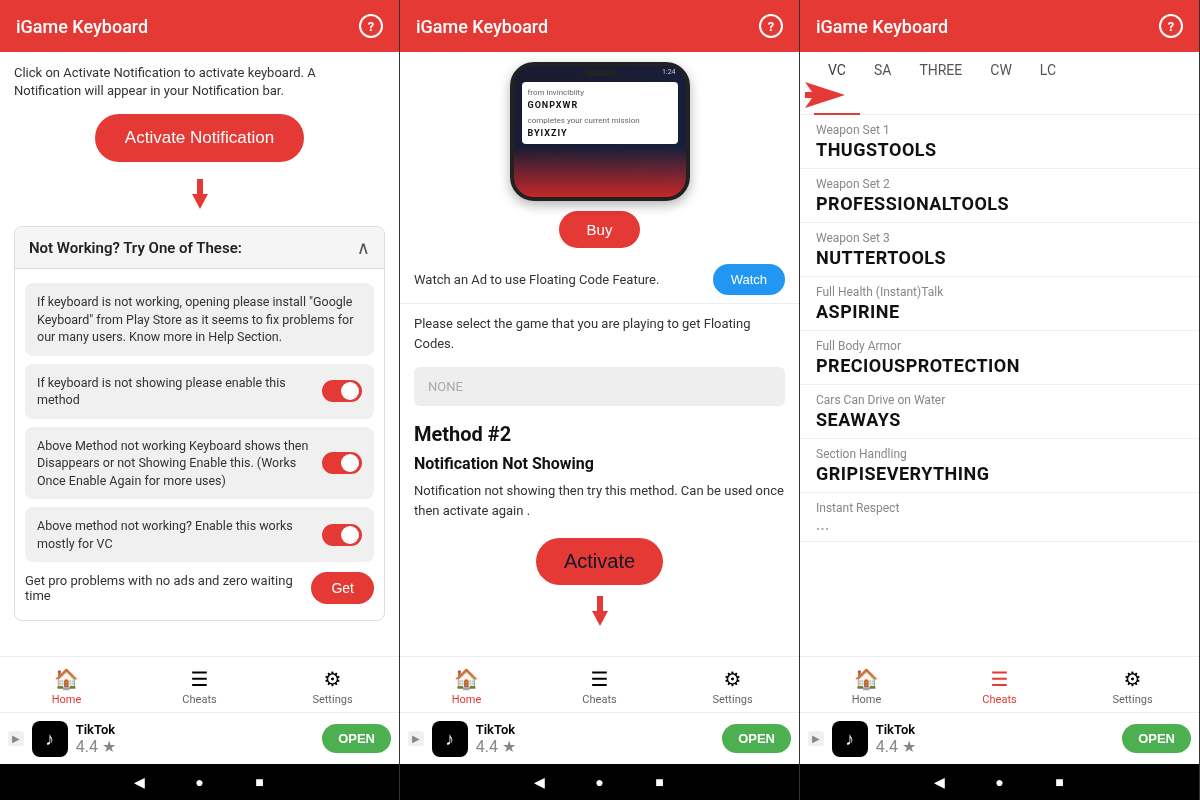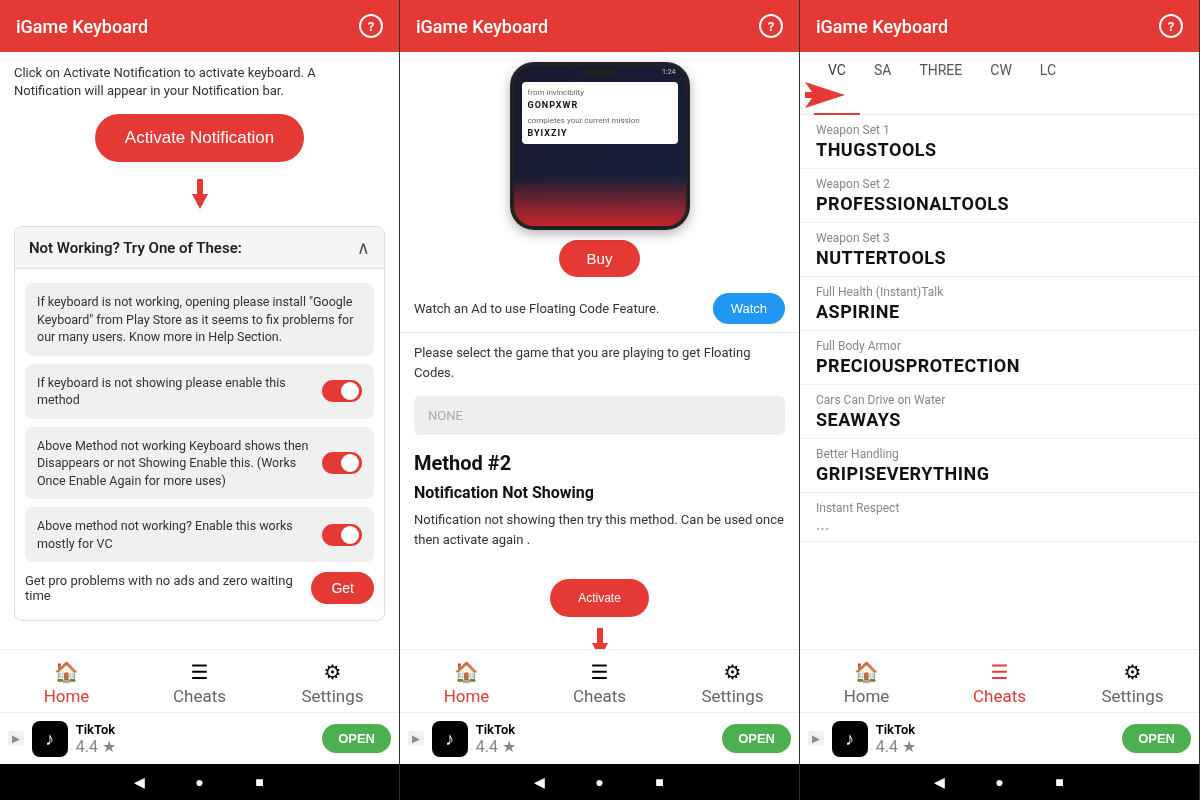--- a/index.html
+++ b/index.html
@@ -209,21 +209,21 @@
       flex-direction: column;
       align-items: center;
       gap: 2px;
       cursor: pointer;
       padding: 4px 0;
     }
     .nav-icon {
       font-size: 20px;
     }
     .nav-label {
-      font-size: 17px;
+      font-size: 11px;
       color: #666;
     }
     .nav-item.active .nav-icon { color: #e53935; }
     .nav-item.active .nav-label { color: #e53935; }
 
     
     .ad-banner {
       height: 52px;
       background: #fff;
       border-top: 1px solid #eee;
@@ -289,21 +289,21 @@
       display: flex;
       align-items: center;
       justify-content: center;
       color: #fff;
       font-size: 14px;
     }
 
     
     .phone-screenshot {
       width: 180px;
-      height: 168px;
+      height: 139px;
       background: linear-gradient(135deg, #1a1a2e, #16213e);
       border-radius: 24px;
       margin: 10px auto;
       position: relative;
       border: 4px solid #222;
       overflow: hidden;
       box-shadow: 0 4px 12px rgba(0,0,0,0.3);
     }
     .phone-screen-inner {
       background: #fff;
@@ -413,27 +413,27 @@
       color: #111;
     }
     .method2-desc {
       padding: 4px 14px 10px;
       font-size: 13px;
       color: #333;
       line-height: 1.5;
     }
     .activate-btn2 {
       background: #e53935;
-      color: #ffffff;
+      color: #0f172a;
       border: none;
       border-radius: 25px;
       padding: 12px 28px;
-      font-size: 12px;
+      font-size: 20px;
       display: block;
-      margin: 20px auto 10px;
+      margin: 8px auto 10px;
       cursor: pointer;
       position: relative;
     }
 
     
     .tabs-row {
       display: flex;
       border-bottom: 1px solid #eee;
       padding: 0 14px;
     }
@@ -689,21 +689,21 @@
     </div>
     <div class="weapon-group">
       <div class="weapon-set-label">Full Body Armor</div>
       <div class="weapon-code">PRECIOUSPROTECTION</div>
     </div>
     <div class="weapon-group">
       <div class="weapon-set-label">Cars Can Drive on Water</div>
       <div class="weapon-code">SEAWAYS</div>
     </div>
     <div class="weapon-group">
-      <div class="weapon-set-label">Better Handling</div>
+      <div class="weapon-set-label">Section Handling</div>
       <div class="weapon-code">GRIPISEVERYTHING</div>
     </div>
     <div class="weapon-group">
       <div class="weapon-set-label">Instant Respect</div>
       <div class="weapon-code" style="color:#aaa; font-size:14px;">...</div>
     </div>
   </div>
 
   <div class="bottom-nav">
     <div class="nav-item">

